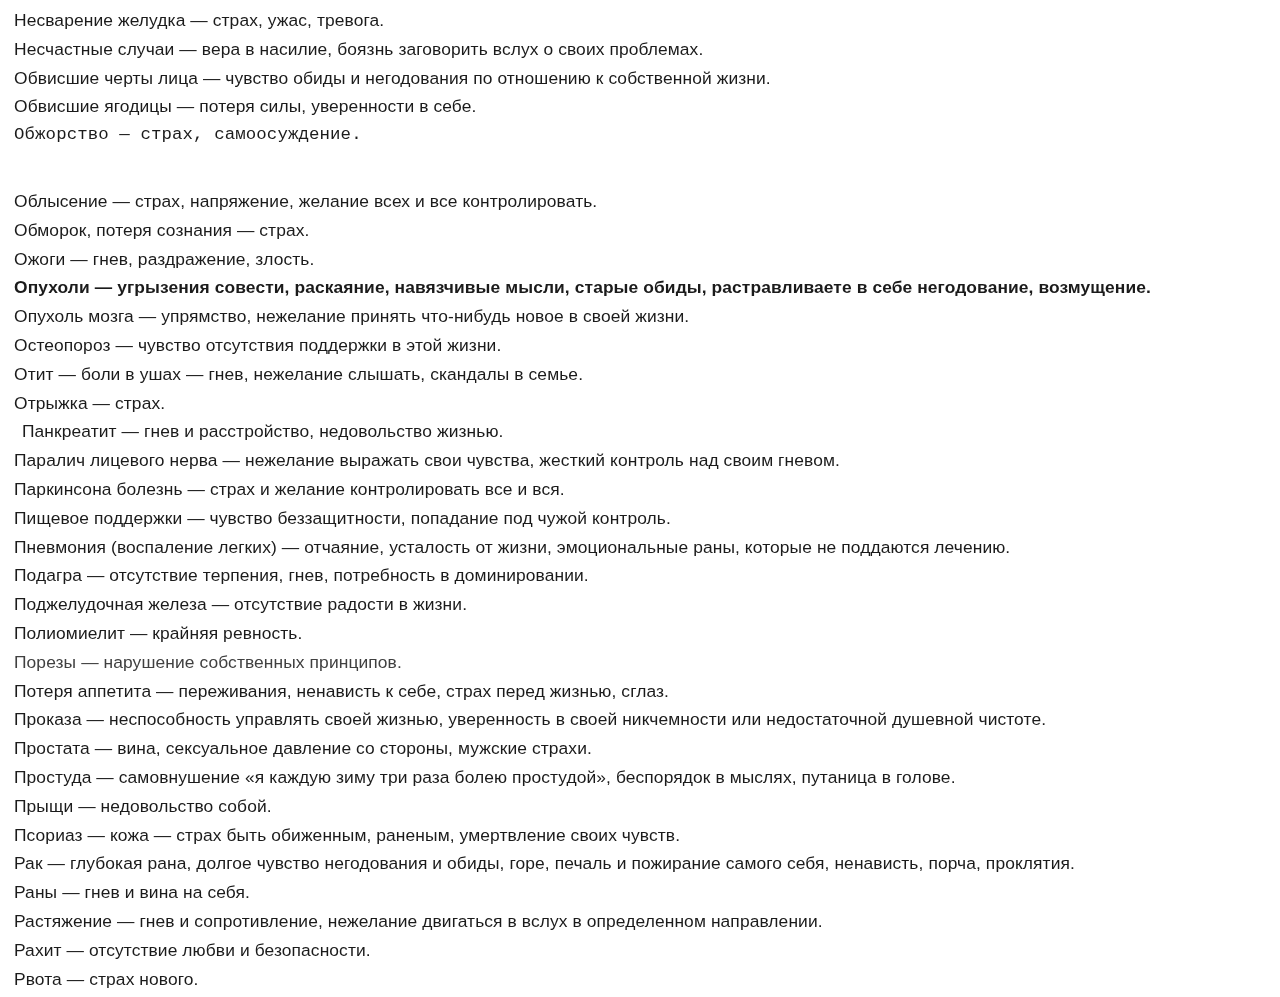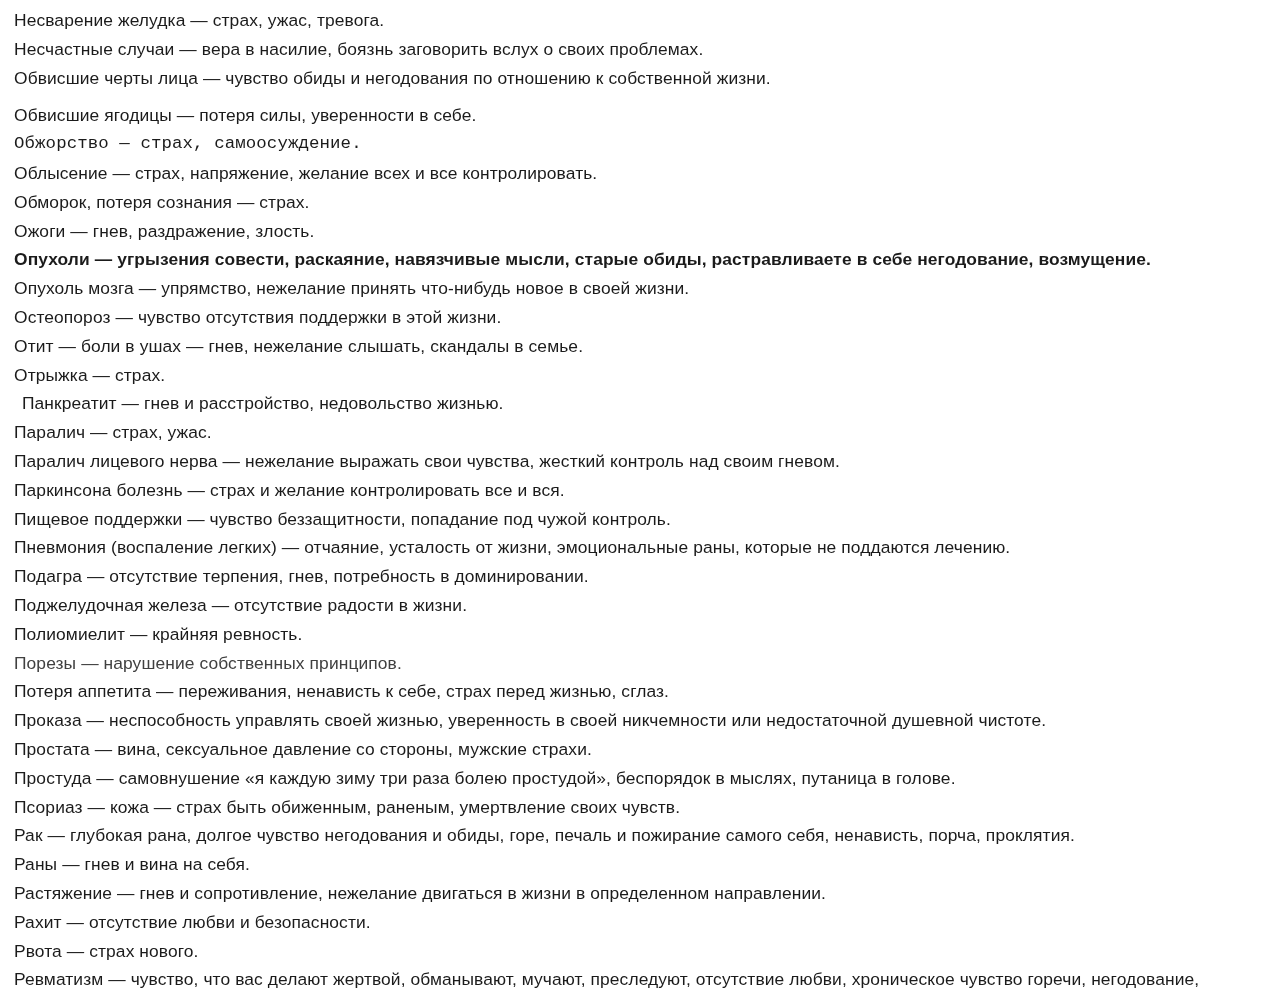--- a/index.html
+++ b/index.html
@@ -41,46 +41,46 @@
   }
 </style>
 </head>
 <body style="background: rgb(255, 255, 255);">
 
 <div class="page" style="background: rgb(255, 255, 255);">
   <div class="lines">
     <p class="line" style="color: rgb(27, 27, 27);">Несварение желудка — страх, ужас, тревога.</p>
     <p class="line" style="color: rgb(27, 27, 27);">Несчастные случаи — вера в насилие, боязнь заговорить вслух о своих проблемах.</p>
     <p class="line" style="color: rgb(27, 27, 27);">Обвисшие черты лица — чувство обиды и негодования по отношению к собственной жизни.</p>
-    <p class="line" style="color: rgb(27, 27, 27); margin-top: 9px;">Обвисшие ягодицы — потеря силы, уверенности в себе.</p>
+    <p class="line" style="color: rgb(27, 27, 27);">Обвисшие ягодицы — потеря силы, уверенности в себе.</p>
     <p class="line" style="color: rgb(27, 27, 27); font-family: Liberation Mono, monospace;">Обжорство — страх, самоосуждение.</p>
-    <p class="line" style="color: rgb(27, 27, 27);">Облысение — страх, напряжение, желание всех и все контролировать.</p>
+    <p class="line" style="color: rgb(27, 27, 27); margin-top: 37px;">Облысение — страх, напряжение, желание всех и все контролировать.</p>
     <p class="line" style="color: rgb(27, 27, 27);">Обморок, потеря сознания — страх.</p>
     <p class="line" style="color: rgb(27, 27, 27);">Ожоги — гнев, раздражение, злость.</p>
     <p class="line" style="color: rgb(27, 27, 27); font-weight: bold;">Опухоли — угрызения совести, раскаяние, навязчивые мысли, старые обиды, растравливаете в себе негодование, возмущение.</p>
     <p class="line" style="color: rgb(27, 27, 27);">Опухоль мозга — упрямство, нежелание принять что-нибудь новое в своей жизни.</p>
     <p class="line" style="color: rgb(27, 27, 27);">Остеопороз — чувство отсутствия поддержки в этой жизни.</p>
     <p class="line" style="color: rgb(27, 27, 27);">Отит — боли в ушах — гнев, нежелание слышать, скандалы в семье.</p>
     <p class="line" style="color: rgb(27, 27, 27);">Отрыжка — страх.</p>
     <p class="line" style="color: rgb(27, 27, 27); margin-left: 8px;">Панкреатит — гнев и расстройство, недовольство жизнью.</p>
-    <p class="line" style="color: rgb(27, 27, 27);">Паралич — страх, ужас.</p>
     <p class="line" style="color: rgb(27, 27, 27);">Паралич лицевого нерва — нежелание выражать свои чувства, жесткий контроль над своим гневом.</p>
     <p class="line" style="color: rgb(27, 27, 27);">Паркинсона болезнь — страх и желание контролировать все и вся.</p>
     <p class="line" style="color: rgb(27, 27, 27);">Пищевое поддержки — чувство беззащитности, попадание под чужой контроль.</p>
     <p class="line" style="color: rgb(27, 27, 27);">Пневмония (воспаление легких) — отчаяние, усталость от жизни, эмоциональные раны, которые не поддаются лечению.</p>
     <p class="line" style="color: rgb(27, 27, 27);">Подагра — отсутствие терпения, гнев, потребность в доминировании.</p>
     <p class="line" style="color: rgb(27, 27, 27);">Поджелудочная железа — отсутствие радости в жизни.</p>
     <p class="line" style="color: rgb(27, 27, 27);">Полиомиелит — крайняя ревность.</p>
     <p class="line" style="color: #404040;">Порезы — нарушение собственных принципов.</p>
     <p class="line" style="color: rgb(27, 27, 27);">Потеря аппетита — переживания, ненависть к себе, страх перед жизнью, сглаз.</p>
     <p class="line" style="color: rgb(27, 27, 27);">Проказа — неспособность управлять своей жизнью, уверенность в своей никчемности или недостаточной душевной чистоте.</p>
     <p class="line" style="color: rgb(27, 27, 27);">Простата — вина, сексуальное давление со стороны, мужские страхи.</p>
     <p class="line" style="color: rgb(27, 27, 27);">Простуда — самовнушение «я каждую зиму три раза болею простудой», беспорядок в мыслях, путаница в голове.</p>
+    <p class="line" style="color: rgb(27, 27, 27);">Прыщи — недовольство собой.</p>
     <p class="line" style="color: rgb(27, 27, 27);">Псориаз — кожа — страх быть обиженным, раненым, умертвление своих чувств.</p>
     <p class="line" style="color: rgb(27, 27, 27);">Рак — глубокая рана, долгое чувство негодования и обиды, горе, печаль и пожирание самого себя, ненависть, порча, проклятия.</p>
     <p class="line" style="color: rgb(27, 27, 27);">Раны — гнев и вина на себя.</p>
-    <p class="line" style="color: rgb(27, 27, 27);">Растяжение — гнев и сопротивление, нежелание двигаться в жизни в определенном направлении.</p>
+    <p class="line" style="color: rgb(27, 27, 27);">Растяжение — гнев и сопротивление, нежелание двигаться в вслух в определенном направлении.</p>
     <p class="line" style="color: rgb(27, 27, 27);">Рахит — отсутствие любви и безопасности.</p>
     <p class="line" style="color: rgb(27, 27, 27);">Рвота — страх нового.</p>
     <p class="line wrap" style="color: rgb(27, 27, 27);">Ревматизм — чувство, что вас делают жертвой, обманывают, мучают, преследуют, отсутствие любви, хроническое чувство горечи, негодование, возмущение, чувство обиды.</p>
 
   </div>
 </div>
 
 </body></html>

